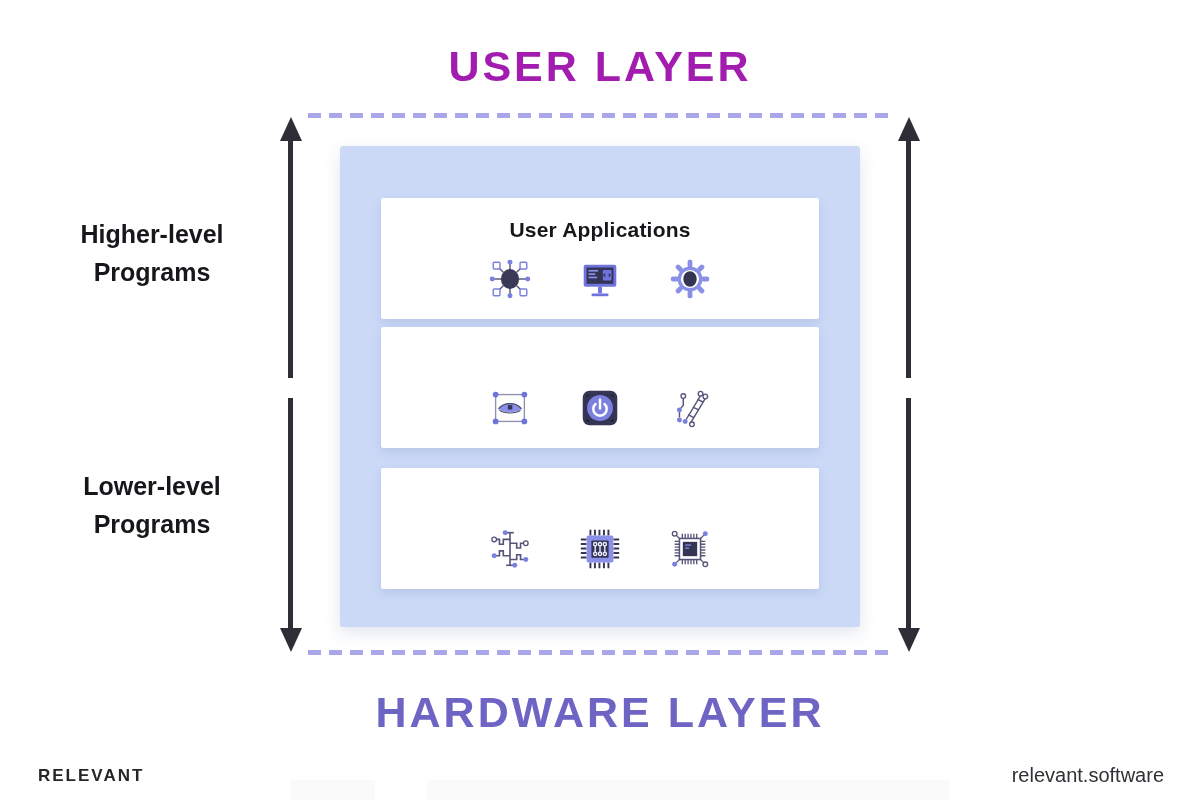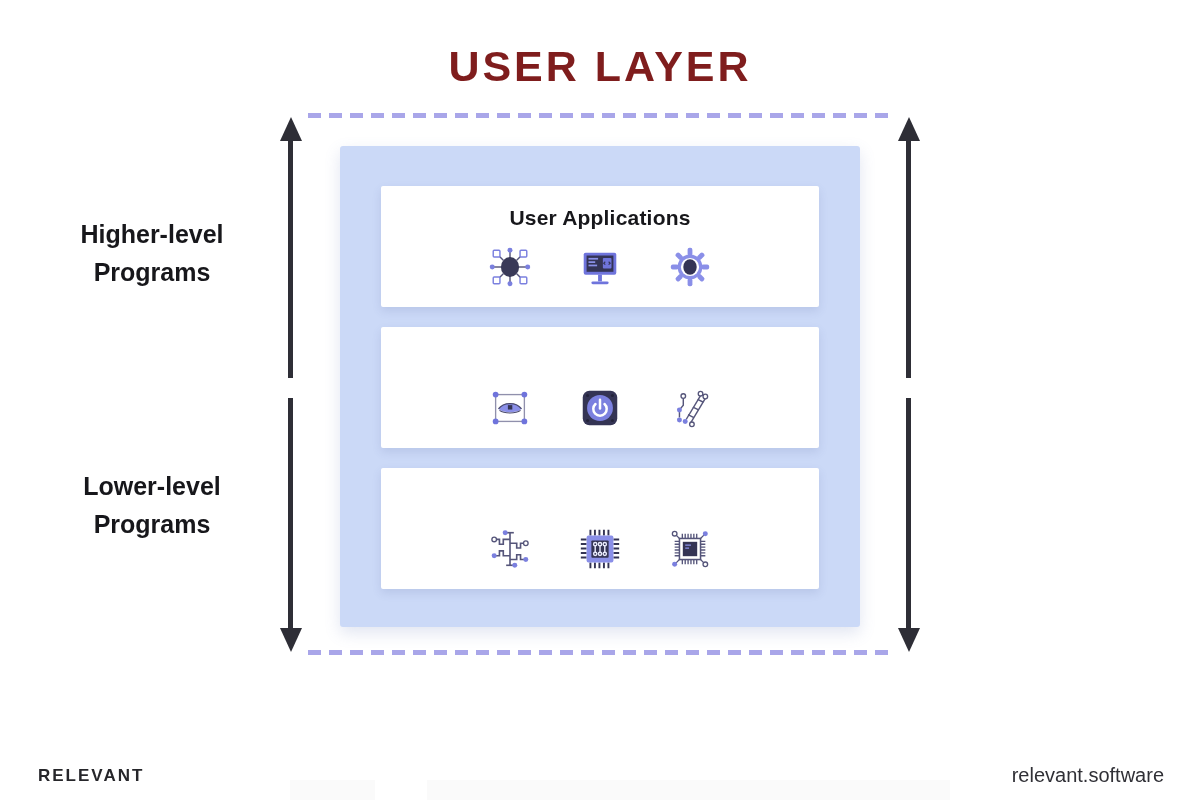--- a/index.html
+++ b/index.html
@@ -1,34 +1,34 @@
 <!DOCTYPE html>
 <html><head>
 <meta charset="utf-8">
 <style>
   html,body{margin:0;padding:0;background:#fff;}
   body{font-family:"Liberation Sans", sans-serif;}
   #canvas{position:relative;width:1200px;height:800px;background:#ffffff;overflow:hidden;}
 
   .layer-title{position:absolute;width:100%;text-align:center;font-weight:bold;
     font-size:43px;letter-spacing:3px;}
-  #user-layer-title{top:42px;color:#7f1d1d;}
+  #user-layer-title{top:42px;color:#a21caf;}
   #hardware-layer-title{top:688px;color:#6E64C4;}
 
   .dashed-line{position:absolute;left:308px;width:584px;height:5px;
     background:repeating-linear-gradient(to right,#A9A6E9 0 13px,transparent 13px 21px);}
   #dashed-top{top:113px;}
   #dashed-bottom{top:650px;}
 
   #panel{position:absolute;left:340px;top:146px;width:520px;height:481px;
     background:#CBD9F7;border-radius:3px;box-shadow:0 6px 16px rgba(90,110,180,0.18);}
 
   .layer-box{position:absolute;left:41px;width:438px;height:121px;background:#ffffff;
     border-radius:2px;box-shadow:0 4px 10px rgba(70,85,150,0.14);}
-  #layer-box-0{top:40px;}
+  #layer-box-0{top:52px;}
   #layer-box-1{top:181px;}
   #layer-box-2{top:322px;}
   .layer-box .box-title{position:absolute;top:20px;left:0;width:100%;text-align:center;
     font-size:21px;font-weight:bold;color:#17171B;letter-spacing:.2px;}
   .icon-row{position:absolute;top:58px;left:0;width:100%;display:flex;
     justify-content:center;align-items:center;gap:44px;}
   .icon-row svg{width:46px;height:46px;display:block;}
 
   .side-label{position:absolute;width:240px;text-align:center;font-size:25px;
     font-weight:bold;color:#17171B;line-height:1.5;white-space:pre-line;}
@@ -256,20 +256,21 @@
           <circle cx="40" cy="8" r="2.6" fill="#7B80DF"></circle>
           <circle cx="8" cy="40" r="2.6" fill="#7B80DF"></circle>
         </svg>
       </div>
     </div>
 
   </div>
 
   <div id="dashed-bottom" class="dashed-line"></div>
 
+  <div id="hardware-layer-title" class="layer-title">HARDWARE LAYER</div>
 
   <div id="strip-a" class="footer-strip"></div>
   <div id="strip-b" class="footer-strip"></div>
 
   <div id="footer-brand">RELEVANT</div>
   <div id="footer-site">relevant.software</div>
 
 </div>
 
 </body></html>

